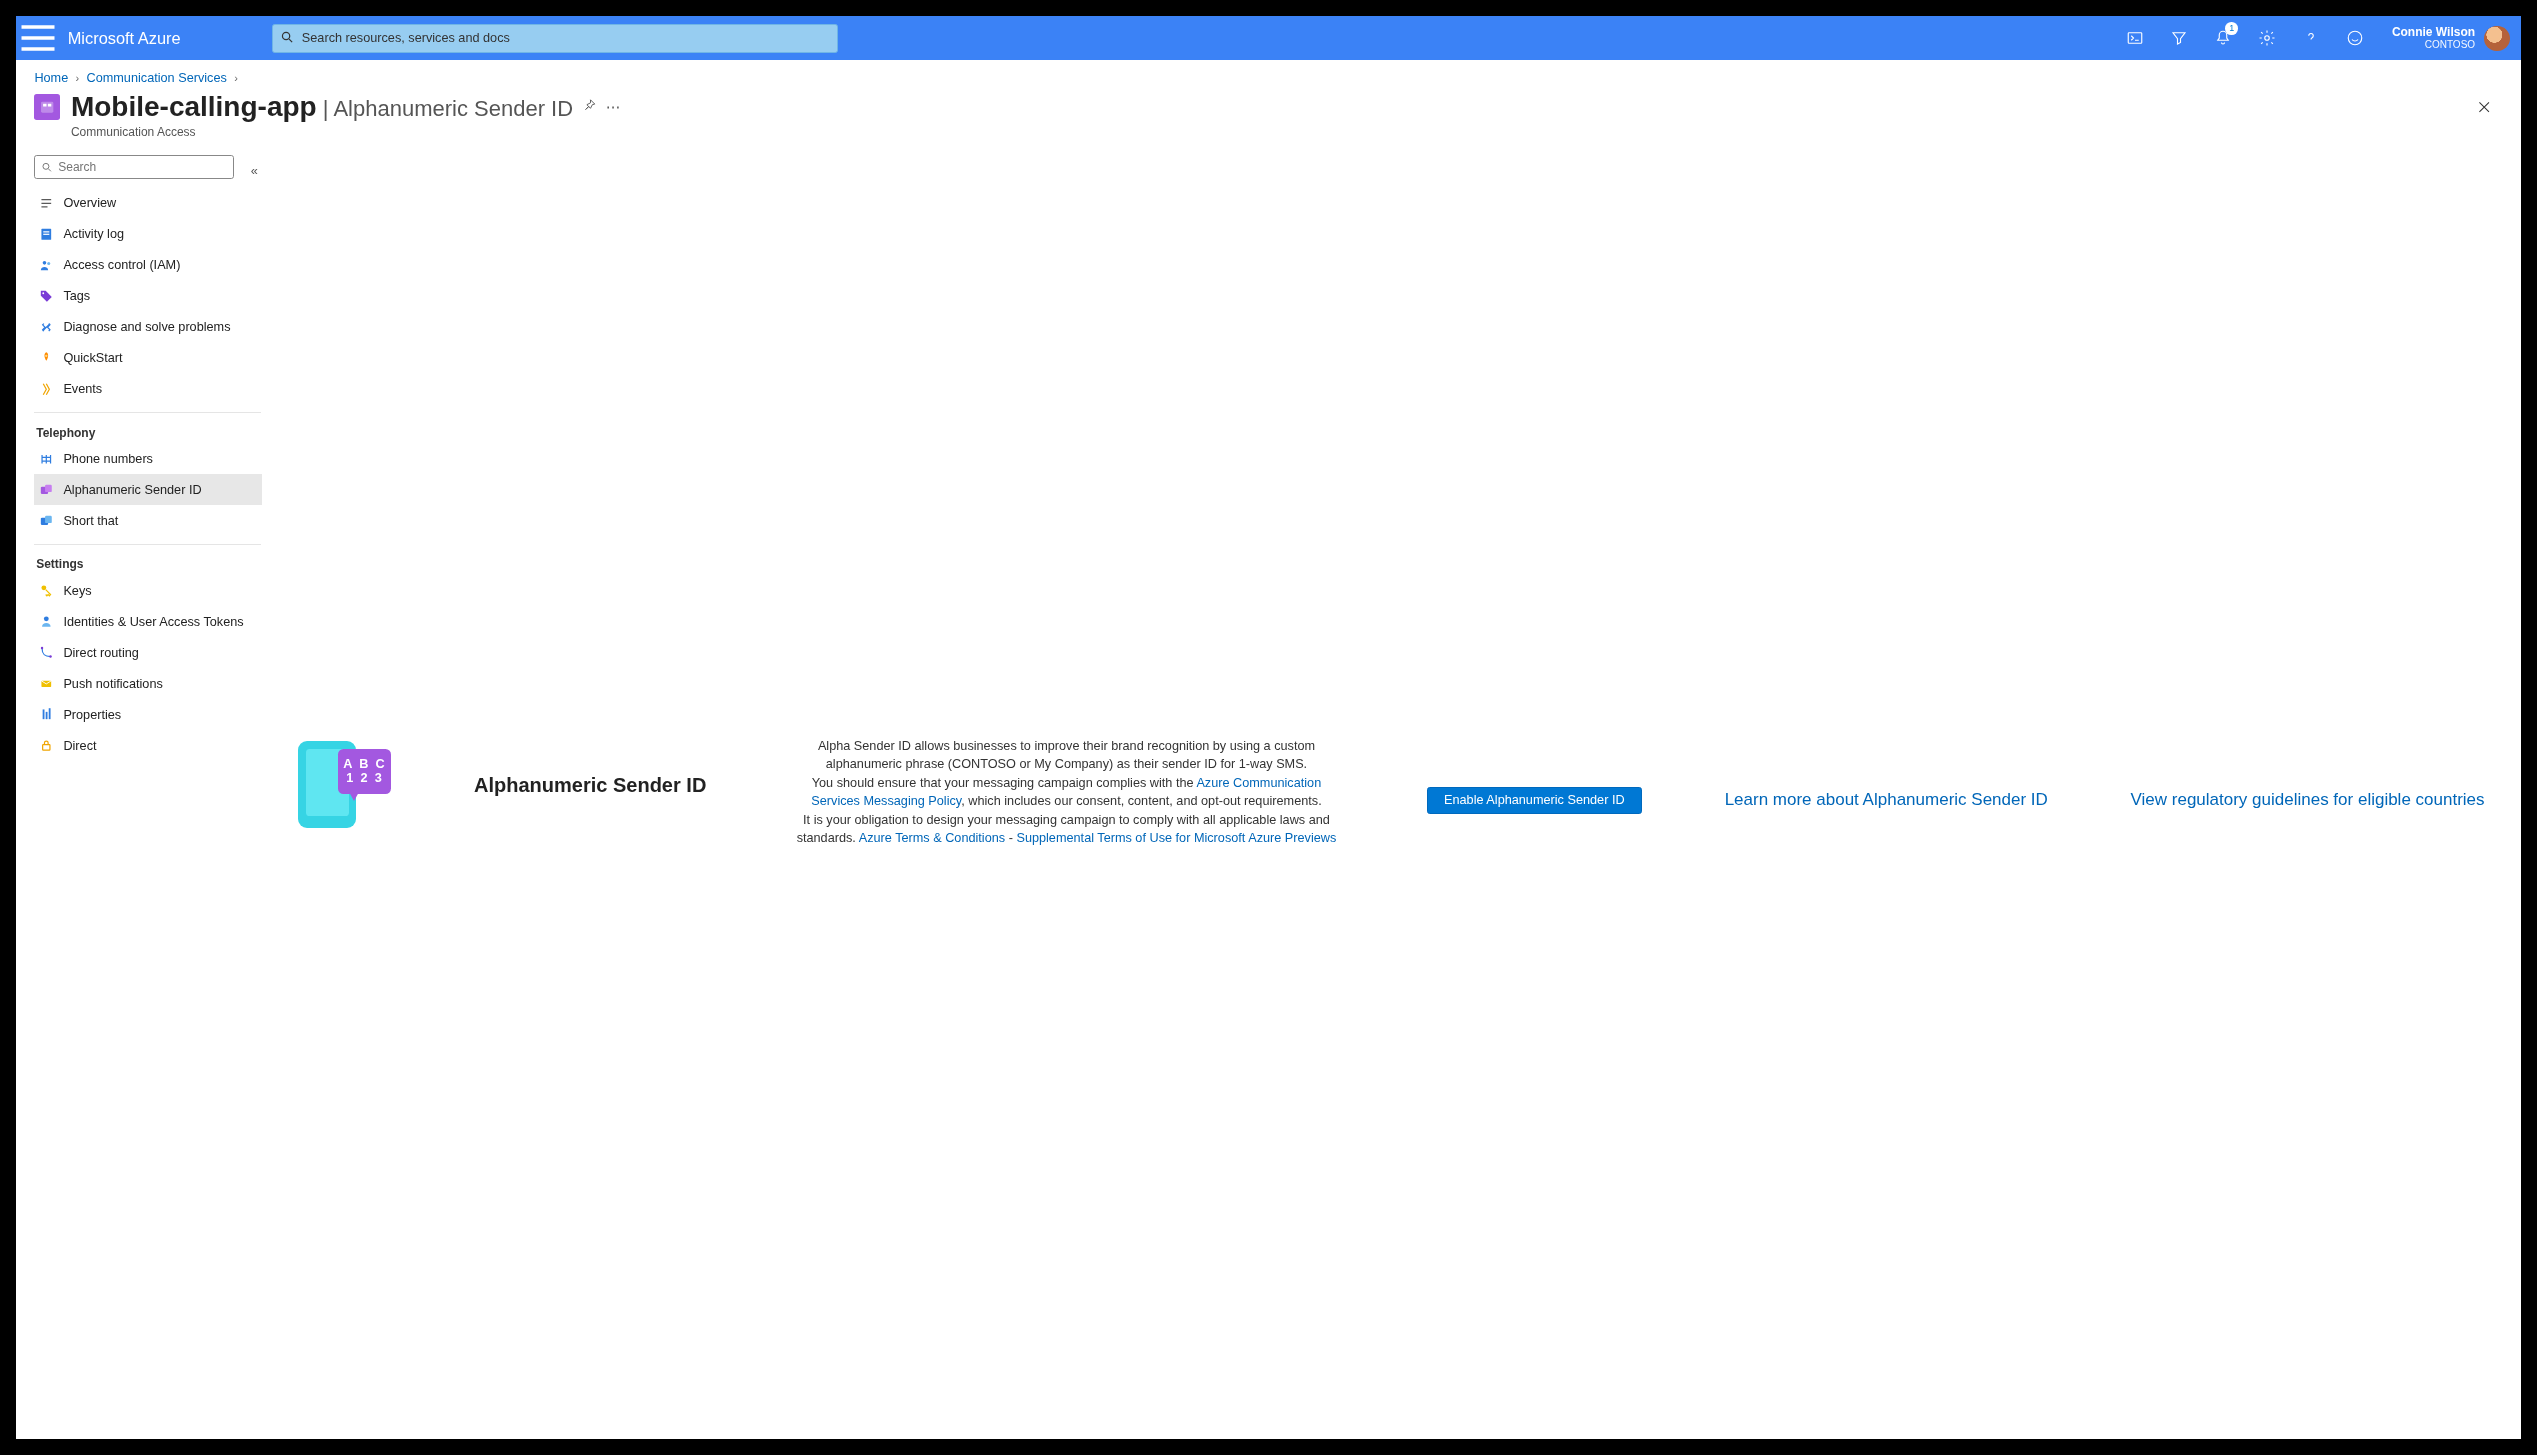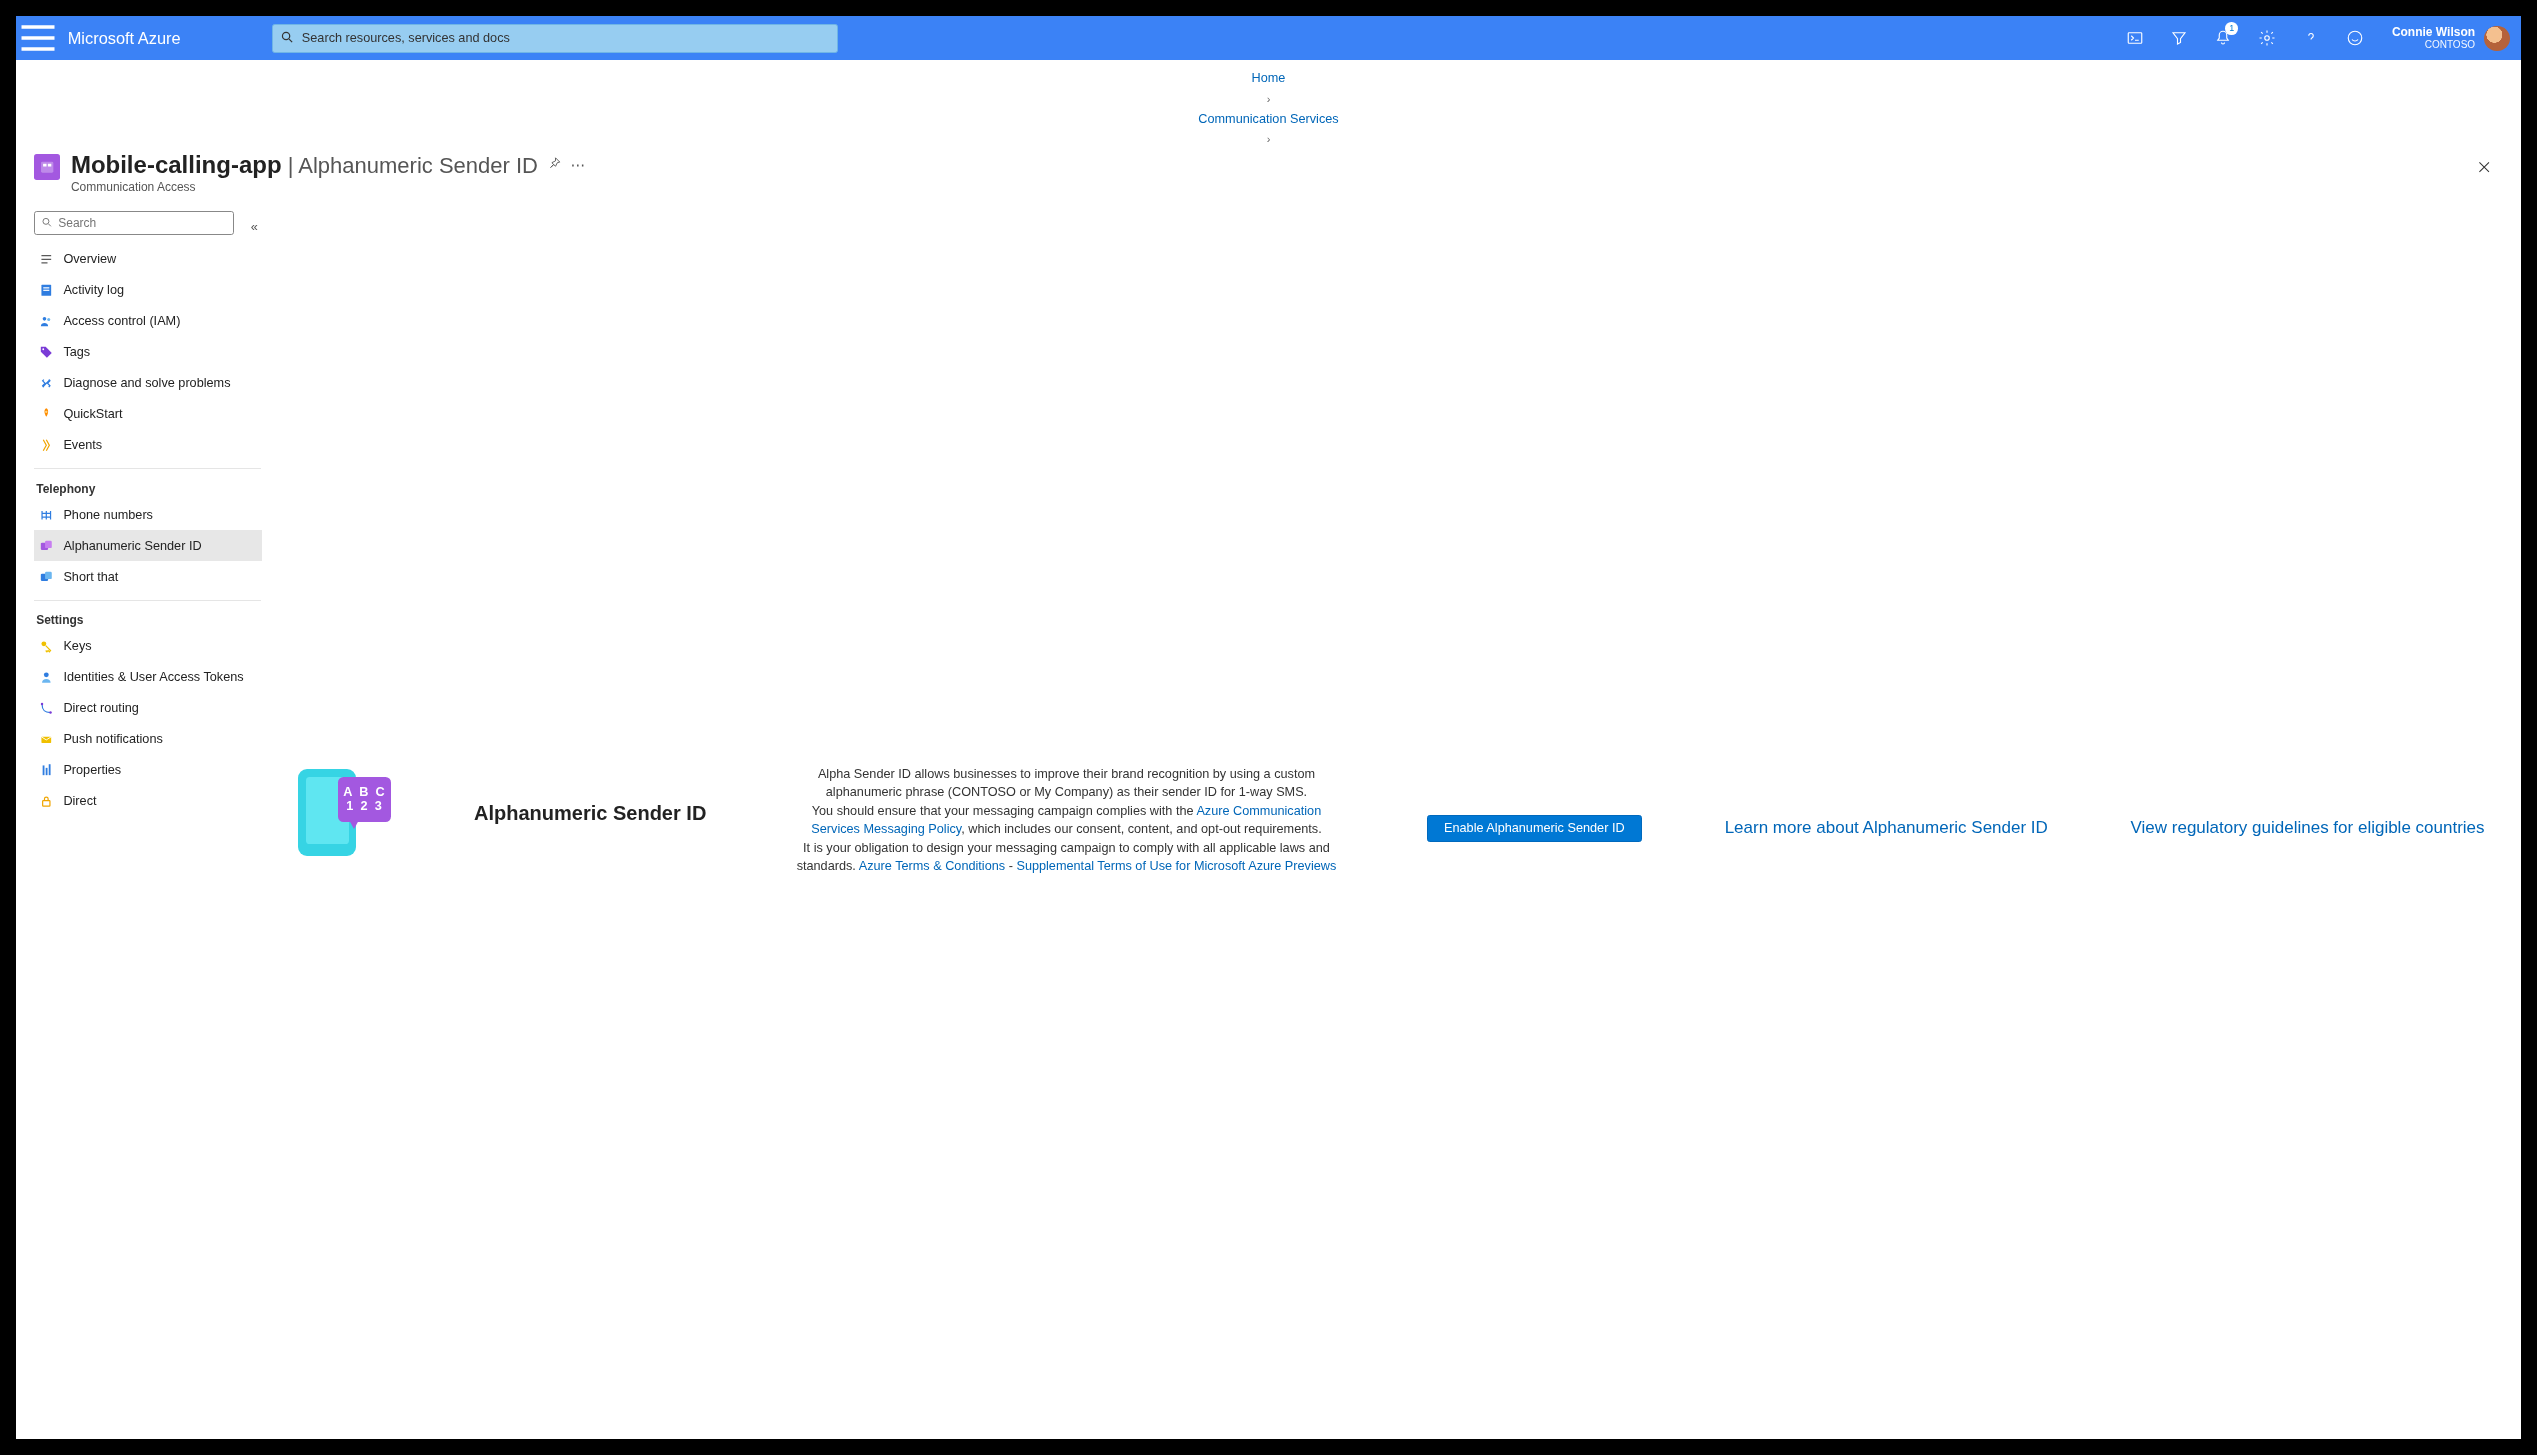--- a/index.html
+++ b/index.html
@@ -28,29 +28,29 @@
 .top-icon { width: 44px; height:44px; display:flex; align-items:center; justify-content:center; cursor:pointer; position:relative; }
 .top-icon svg { width:18px; height:18px; fill:none; stroke:#fff; stroke-width:1.5; }
 .badge { position:absolute; top:5.5px; right:7.3px; background:#fff; color:#0078d4; font-size:9px; border-radius:50%; width:12.7px; height:12.7px; display:flex; align-items:center; justify-content:center; }
 .user { display:flex; align-items:center; padding: 0 11px 0 14.6px; gap:9px; height:100%; }
 .user-text { text-align: right; line-height: 1.1; }
 .user-name { font-size:12px; font-weight:600; }
 .user-tenant { font-size:10px; opacity:.95; }
 .avatar { width:25.5px; height:25.5px; border-radius:50%; background: radial-gradient(circle at 40% 35%, #f4c08f 0 35%, #b5623a 36% 100%); }
 
 
-.crumbs { padding: 11px 18px 3.6px 18px; font-size: 12.7px; display:flex; align-items:center; gap:7.3px;flex-direction:column; }
+.crumbs { padding: 11px 18px 3.6px 18px; font-size: 12.7px; display:flex; align-items:center; gap:7.3px; }
 .crumbs a { color:#0066b8; text-decoration:none; cursor:pointer; }
 .crumbs .chev { color:#666; font-size:11px; }
 
 
 .page-head { padding: 1.8px 18px 7.3px 18px; display:flex; align-items:flex-start; gap:11px; position:relative; }
 .page-icon { width:25.5px; height:25.5px; background:#a358e0; border-radius:2.7px; display:flex; align-items:center; justify-content:center; color:#fff; font-size:11px; margin-top:3.6px; }
 .page-title-line { display:flex; align-items:center; gap:9px; }
-.page-title-strong { font-size:24px; font-weight:600; color:#222; }
+.page-title-strong { font-size:28px; font-weight:600; color:#222; }
 .page-title-light { font-size:22px; font-weight:400; color:#555; }
 .pin, .more { color:#555; cursor:pointer; font-size:14.6px; }
 .page-sub { font-size:12px; color:#555; margin-top:1.8px; }
 .close-x { position:absolute; right:22px; top:3.6px; font-size:18px; color:#333; cursor:pointer; width:29px; height:29px; display:flex; align-items:center; justify-content:center; }
 
 
 .body { flex:1; display:flex; overflow:hidden; }
 .side { width:246px; padding: 9px 0 0 18px; display:flex; flex-direction:column; overflow-y:auto; }
 .side-search { width:200px; height:24px; border:0.9px solid #888; border-radius:2.7px; display:flex; align-items:center; padding:0 5.5px; font-size:12px; color:#555; margin-bottom:9px; }
 .side-search input { border:none; outline:none; width:100%; font-size:12px; padding-left:5.5px; }

